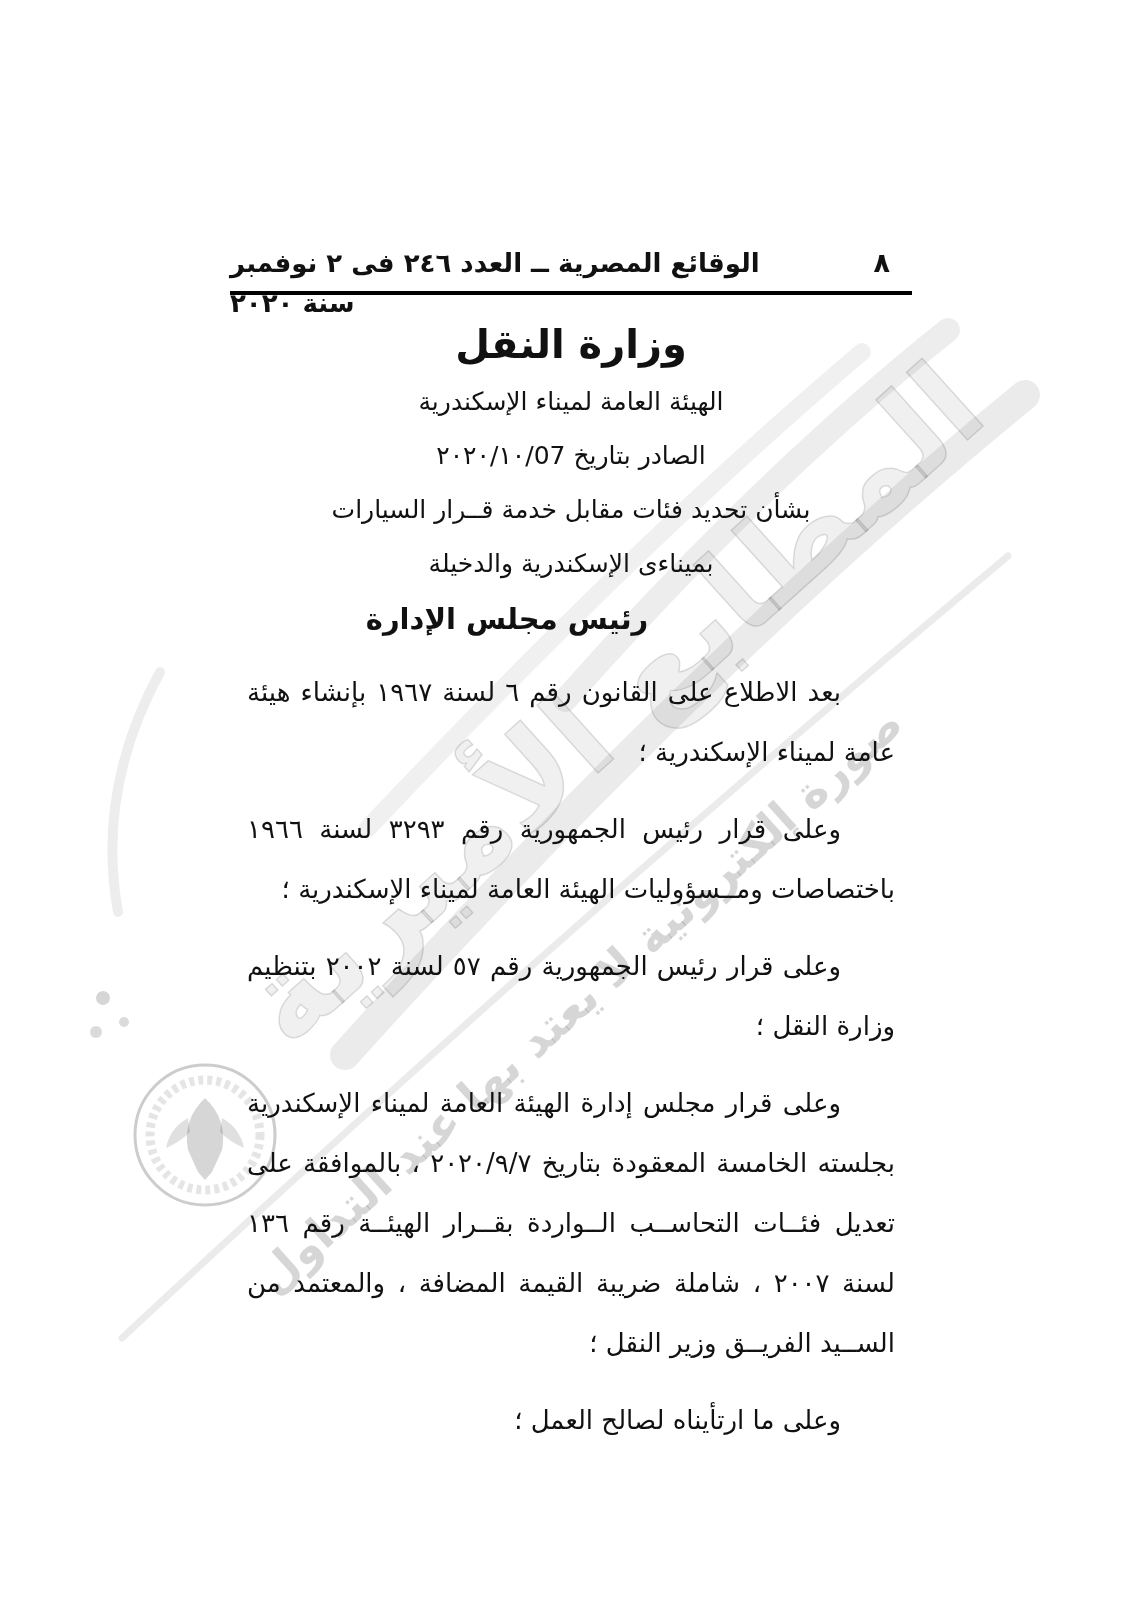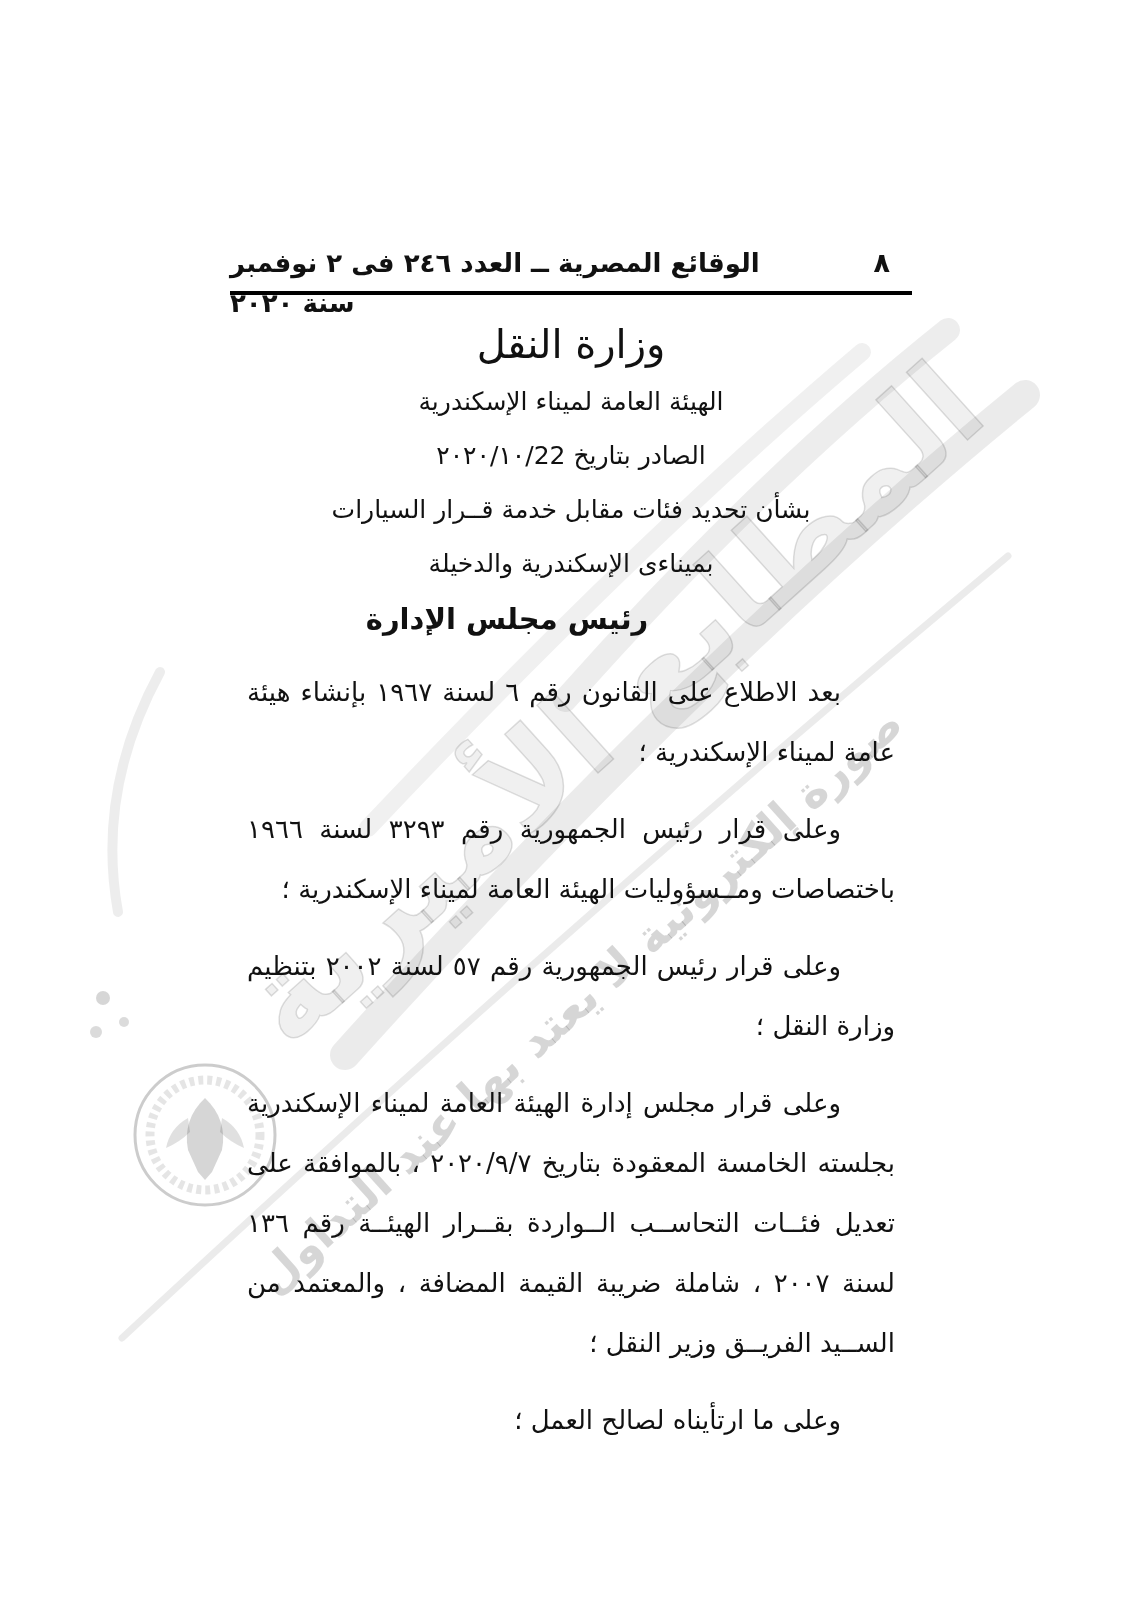--- a/index.html
+++ b/index.html
@@ -49,21 +49,21 @@
   }
   .rule {
     border-top: 4px solid #000;
     margin-top: 8px;
   }
   .ministry {
     margin: 18px 0 0 0;
     height: 62px;
     line-height: 62px;
     font-size: 40px;
-    font-weight: normal;
+    font-weight: bold;
     text-align: center;
   }
   .sub {
     margin: 0;
     height: 54px;
     line-height: 54px;
     font-size: 25px;
     font-weight: normal;
     text-align: center;
   }
@@ -116,21 +116,21 @@
 
     <header class="page-header">
       <span>الوقائع المصرية ــ العدد ٢٤٦ فى ٢ نوفمبر سنة ٢٠٢٠</span>
       <span class="page-number">٨</span>
     </header>
 
     <div class="rule"></div>
 
     <h1 class="ministry">وزارة النقل</h1>
     <h2 class="sub">الهيئة العامة لميناء الإسكندرية</h2>
-    <h2 class="sub">الصادر بتاريخ ٢٠٢٠/١٠/22</h2>
+    <h2 class="sub">الصادر بتاريخ ٢٠٢٠/١٠/07</h2>
     <h2 class="sub">بشأن تحديد فئات مقابل خدمة قــرار السيارات</h2>
     <h2 class="sub">بميناءى الإسكندرية والدخيلة</h2>
 
     <h3 class="signatory">رئيس مجلس الإدارة</h3>
 
     <p class="body-par">بعد الاطلاع على القانون رقم ٦ لسنة ١٩٦٧ بإنشاء هيئة عامة لميناء الإسكندرية ؛</p>
     <p class="body-par">وعلى قرار رئيس الجمهورية رقم ٣٢٩٣ لسنة ١٩٦٦ باختصاصات ومــسؤوليات الهيئة العامة لميناء الإسكندرية ؛</p>
     <p class="body-par">وعلى قرار رئيس الجمهورية رقم ٥٧ لسنة ٢٠٠٢ بتنظيم وزارة النقل ؛</p>
     <p class="body-par">وعلى قرار مجلس إدارة الهيئة العامة لميناء الإسكندرية بجلسته الخامسة المعقودة بتاريخ ٢٠٢٠/٩/٧ ، بالموافقة على تعديل فئــات التحاســب الــواردة بقــرار الهيئــة رقم ١٣٦ لسنة ٢٠٠٧ ، شاملة ضريبة القيمة المضافة ، والمعتمد من الســيد الفريــق وزير النقل ؛</p>
     <p class="body-par">وعلى ما ارتأيناه لصالح العمل ؛</p>

